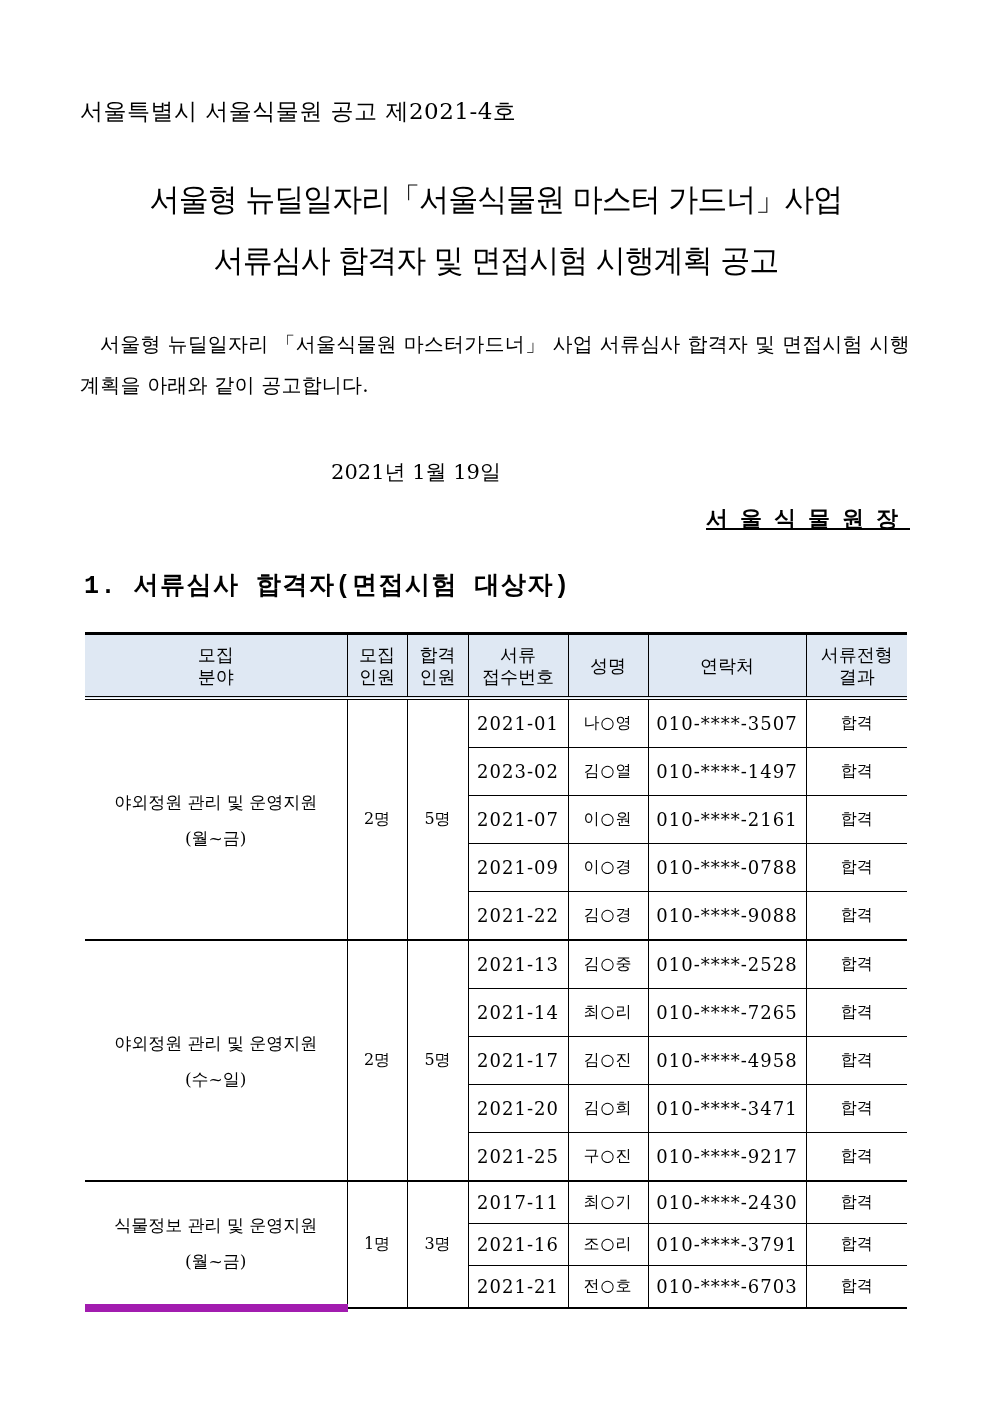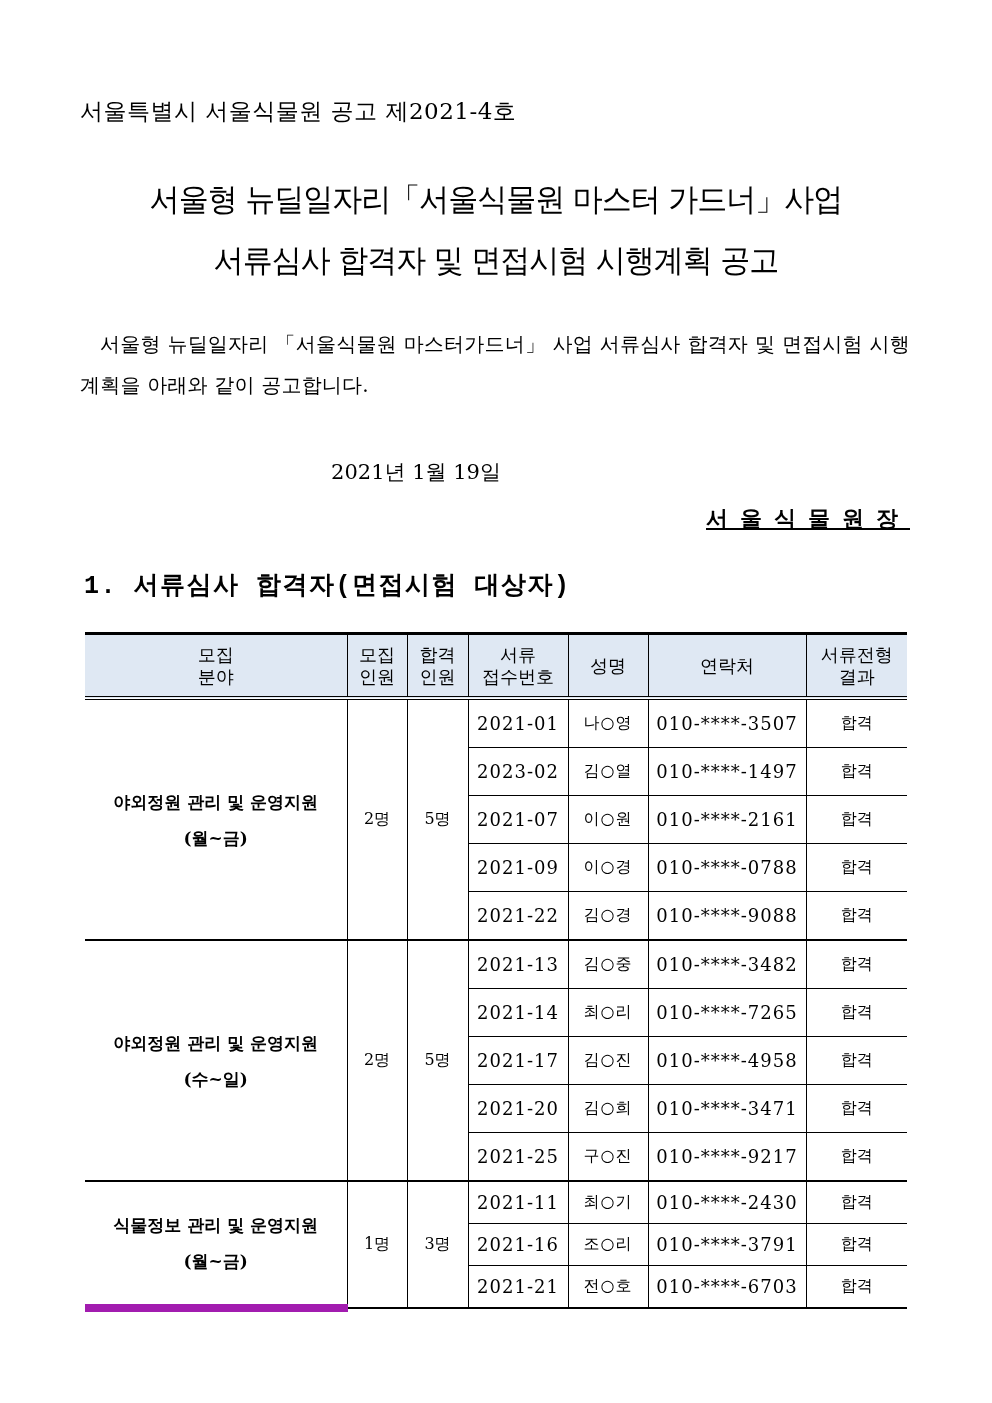--- a/index.html
+++ b/index.html
@@ -58,21 +58,21 @@
     border-bottom: 4px double #000;
   }
   table.results tbody td {
     font-size: 18px; height: 47px;
   }
   table.results tbody td.num { letter-spacing: 1px; }
   table.results tbody td.name { font-size: 16px; letter-spacing: 1px; }
   table.results tbody td.small { font-size: 16px; }
   table.results tbody td.field {
     font-family: "DejaVu Serif", "Liberation Serif", serif;
-    font-weight: bold; font-size: 17px; line-height: 36px; text-align: center;
+    font-weight: normal; font-size: 17px; line-height: 36px; text-align: center;
   }
   table.results tbody tr.g3 td { height: 41px; }
   table.results tbody tr.last td { border-bottom: 2px solid #000; }
   table.results tbody tr.grp-end td { border-bottom: 2px solid #000; }
 </style>
 </head>
 <body>
 
 <div class="notice-no">서울특별시 서울식물원 공고 제2021-4호</div>
 
@@ -146,21 +146,21 @@
     </tr>
 
     <tr>
       <td rowspan="5" class="field" style="border-bottom:2px solid #000;">
         <span>야외정원 관리 및 운영지원</span><br><span>(수~일)</span>
       </td>
       <td rowspan="5" class="small" style="border-bottom:2px solid #000;">2명</td>
       <td rowspan="5" class="small" style="border-bottom:2px solid #000;">5명</td>
       <td class="num">2021-13</td>
       <td class="name">김○중</td>
-      <td class="num">010-****-3482</td>
+      <td class="num">010-****-2528</td>
       <td class="small">합격</td>
     </tr>
     <tr>
       <td class="num">2021-14</td>
       <td class="name">최○리</td>
       <td class="num">010-****-7265</td>
       <td class="small">합격</td>
     </tr>
     <tr>
       <td class="num">2021-17</td>
@@ -180,21 +180,21 @@
       <td class="num">010-****-9217</td>
       <td class="small">합격</td>
     </tr>
 
     <tr class="g3">
       <td rowspan="3" class="field" style="border-bottom:8px solid #a21caf;">
         <span>식물정보 관리 및 운영지원</span><br><span>(월~금)</span>
       </td>
       <td rowspan="3" class="small" style="border-bottom:2px solid #000;">1명</td>
       <td rowspan="3" class="small" style="border-bottom:2px solid #000;">3명</td>
-      <td class="num">2021-11</td>
+      <td class="num">2017-11</td>
       <td class="name">최○기</td>
       <td class="num">010-****-2430</td>
       <td class="small">합격</td>
     </tr>
     <tr class="g3">
       <td class="num">2021-16</td>
       <td class="name">조○리</td>
       <td class="num">010-****-3791</td>
       <td class="small">합격</td>
     </tr>

